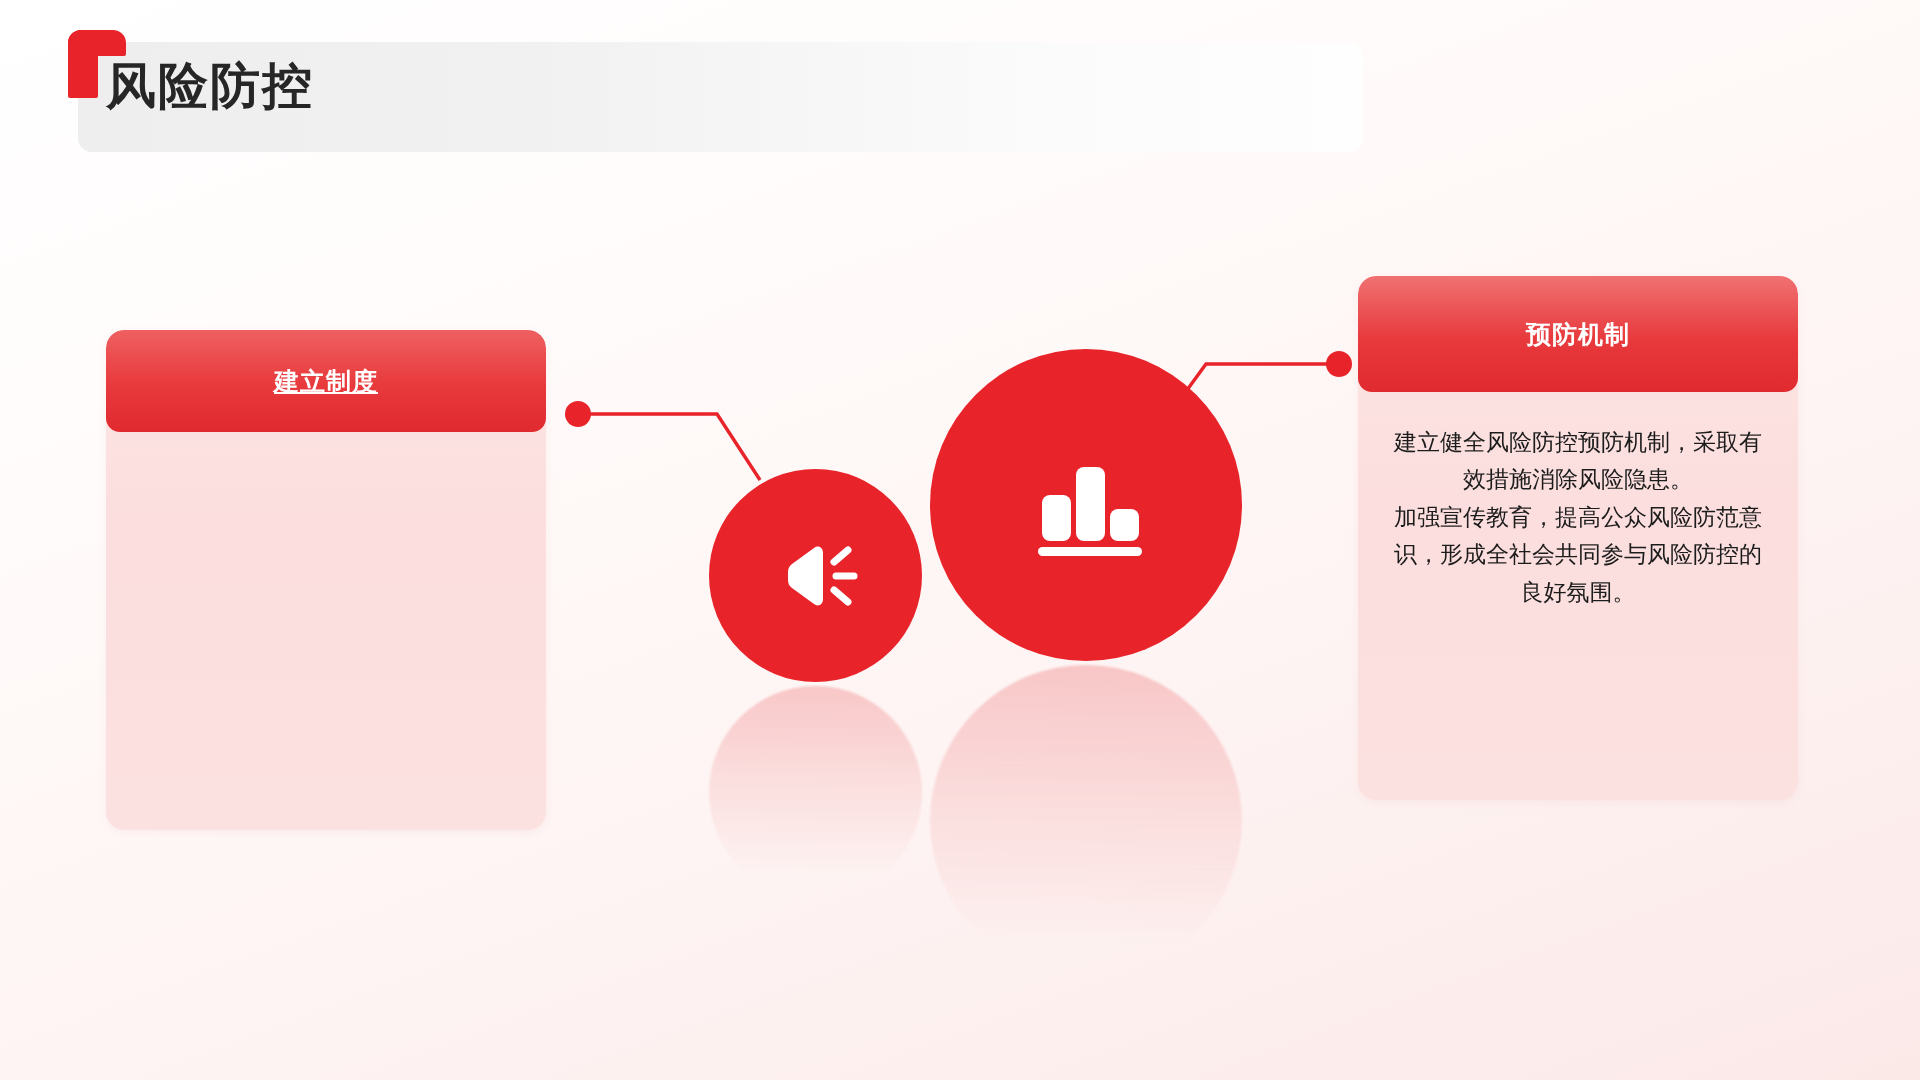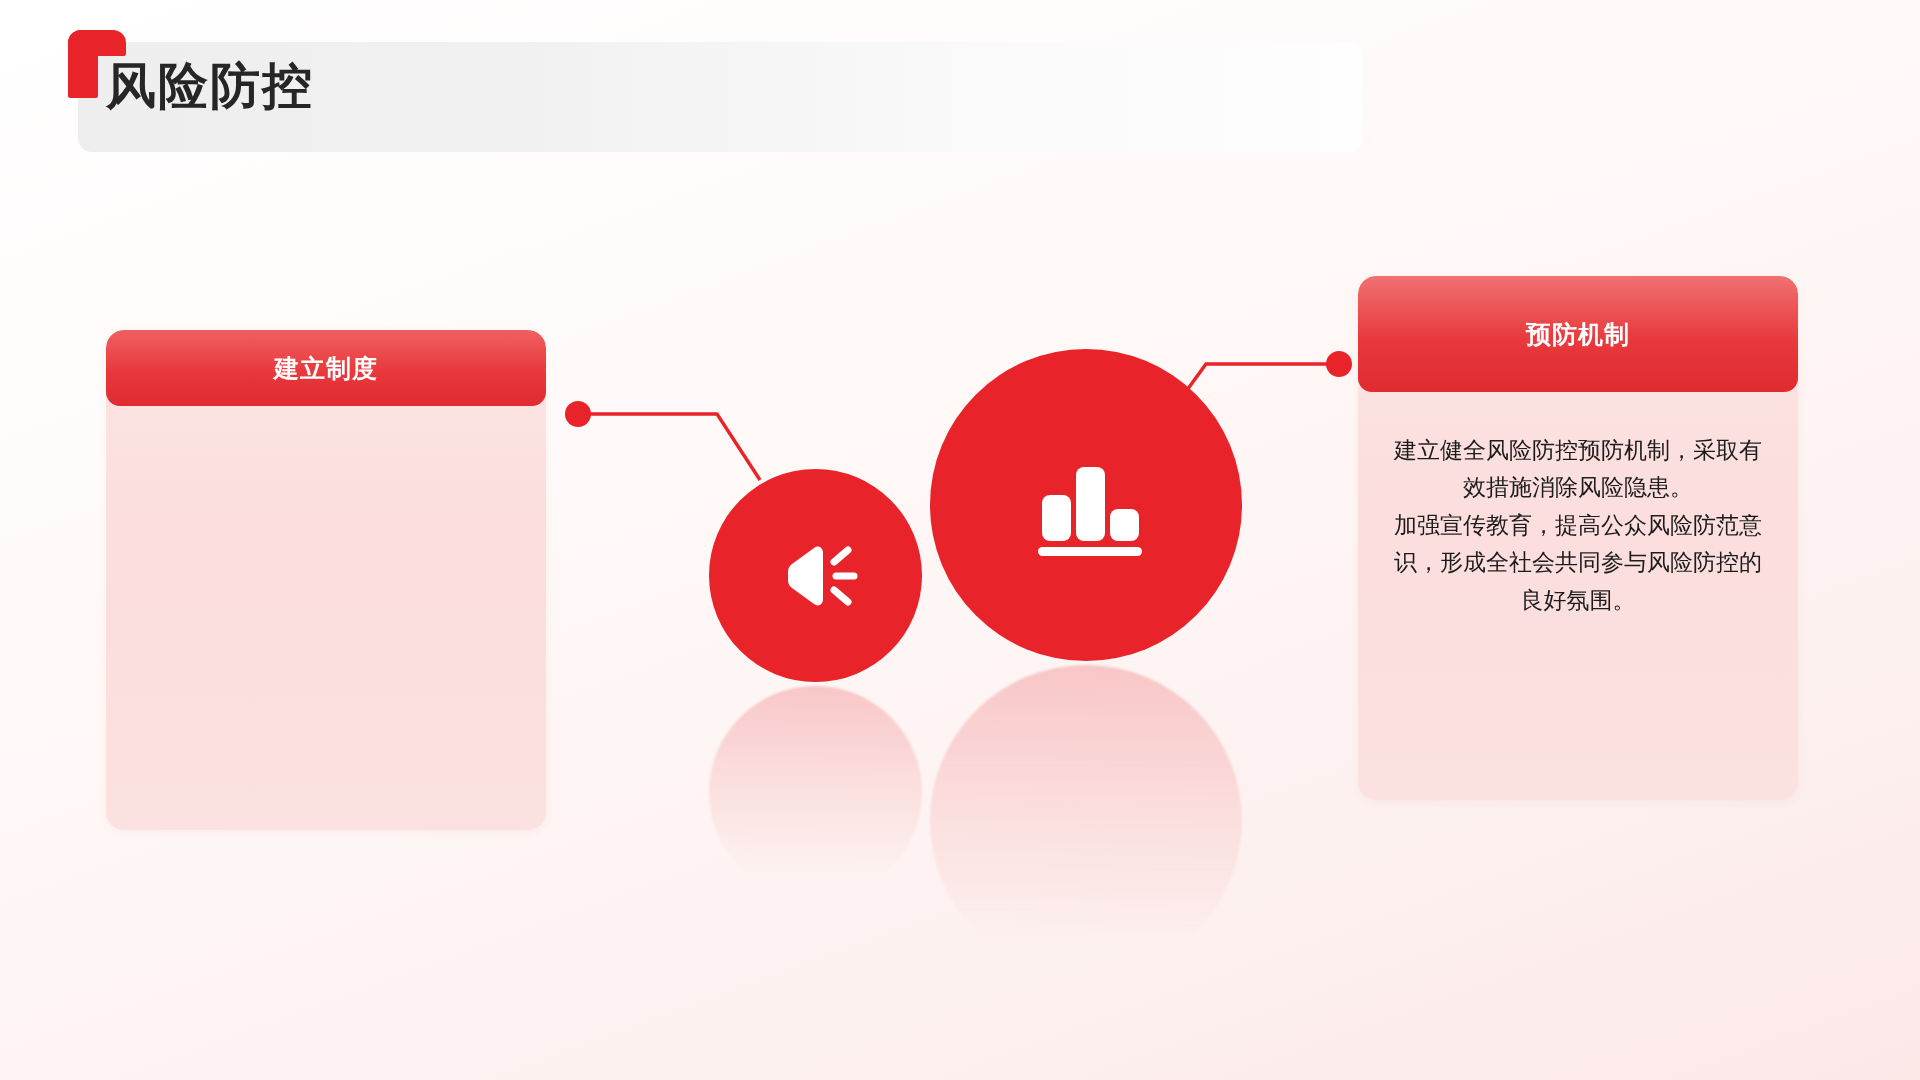--- a/index.html
+++ b/index.html
@@ -44,38 +44,39 @@
     text-align:center;color:#1c1c1c;font-size:23px;line-height:1.63;
     white-space:pre-line;
   }
 
   #card-left{
     left:106px;top:330px;width:440px;height:500px;
     background:linear-gradient(180deg,#fce5e4 0%,#fbdedd 40%,#fbe1e0 100%);
     box-shadow:0 2px 10px rgba(190,60,60,.06);
   }
   #card-left .card-head{
-    height:76px;
+    height:102px;
     background:linear-gradient(180deg,#ef6061 0%,#e8393c 55%,#e02a2f 100%);
     border-radius:18px 18px 14px 14px;
+    text-decoration:underline;
   }
   #card-left .card-body{padding:26px 30px 0 30px;}
 
   #card-right{
     left:1310px;top:276px;width:440px;height:524px;
     background:linear-gradient(180deg,#fce5e4 0%,#fbdedd 45%,#fbe1e0 100%);
     box-shadow:0 2px 10px rgba(190,60,60,.06);
     margin-left:48px;
   }
   #card-right .card-head{
     height:116px;
     background:linear-gradient(180deg,#f07172 0%,#e8393c 55%,#e02a2f 100%);
     border-radius:18px 18px 14px 14px;
   }
-  #card-right .card-body{padding:40px 26px 0 26px;}
+  #card-right .card-body{padding:32px 26px 0 26px;}
 
   
   .connector-svg{position:absolute;left:0;top:0;width:1920px;height:1080px;pointer-events:none;}
 
   
   .circle{
     position:absolute;border-radius:50%;background:#e8232a;
     display:flex;align-items:center;justify-content:center;
   }
   #circle-small{left:709px;top:469px;width:213px;height:213px;}

